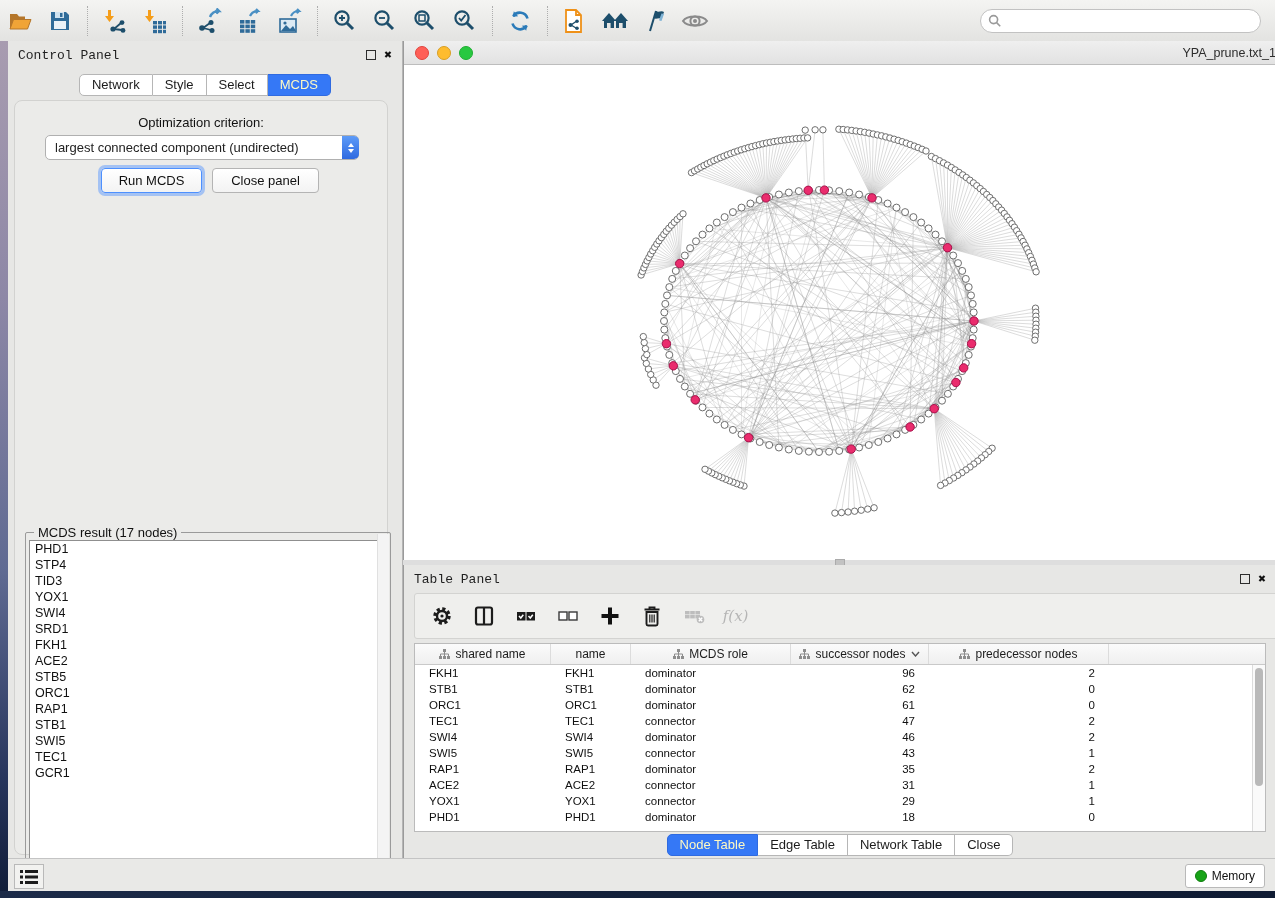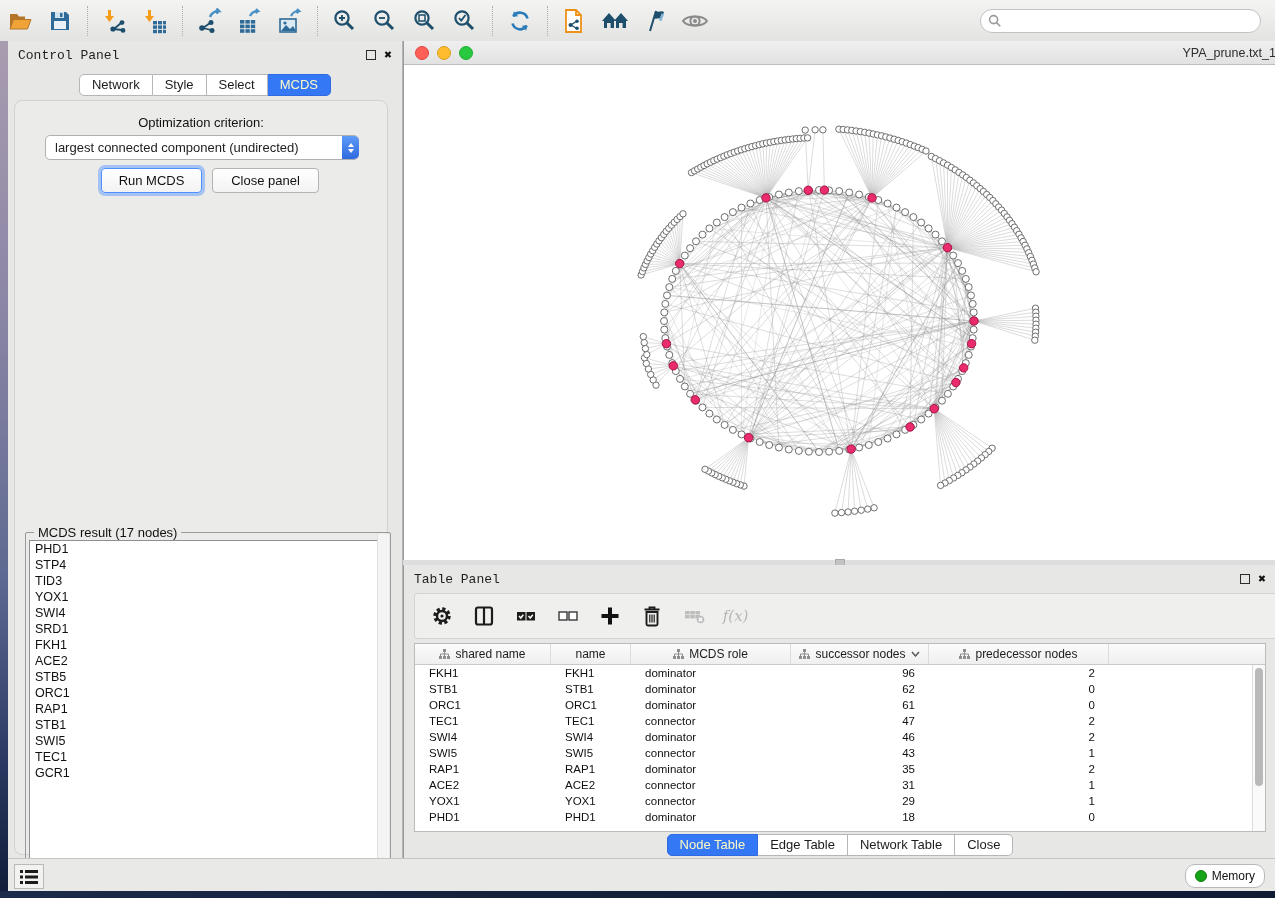--- a/index.html
+++ b/index.html
@@ -79,21 +79,21 @@
   .td{line-height:16px;box-sizing:border-box;white-space:nowrap;overflow:hidden;}
   .td.left{padding-left:14px;text-align:left;}
   .td.num{padding-right:14px;text-align:right;}
   .t-scroll{position:absolute;top:21px;right:0;bottom:0;width:12px;background:#fafafa;border-left:1px solid #dcdcdc;}
   .t-thumb{position:absolute;top:3px;left:1.5px;width:8px;height:118px;background:#b9b9b9;border-radius:4px;}
   .t-tabs{position:absolute;left:0;top:269px;width:100%;display:flex;justify-content:center;}
   
   .statusbar{position:absolute;left:8px;top:858px;width:1267px;height:33px;background:#e9e9e7;border-top:1px solid #c4c4c4;}
   .list-btn{position:absolute;left:6px;top:5px;width:28px;height:23px;background:#f2f2f0;border:1px solid #b9b9b9;
             display:flex;align-items:center;justify-content:center;}
-  .mem-btn{position:absolute;right:10px;top:5px;height:22px;background:#fff;border:1px solid #b9b9b9;border-radius:10px;
+  .mem-btn{position:absolute;right:10px;top:5px;height:22px;background:#fff;border:1px solid #b9b9b9;border-radius:3px;
            display:flex;align-items:center;gap:5px;padding:0 9px;font-size:12px;color:#111;}
   .mem-dot{width:10px;height:10px;border-radius:50%;background:#17a317;border:1px solid #0e7d0e;}
 </style>
 </head>
 <body>
 
 <div class="screen">
 
   <div class="toolbar">
     <span class="tb-icon">

